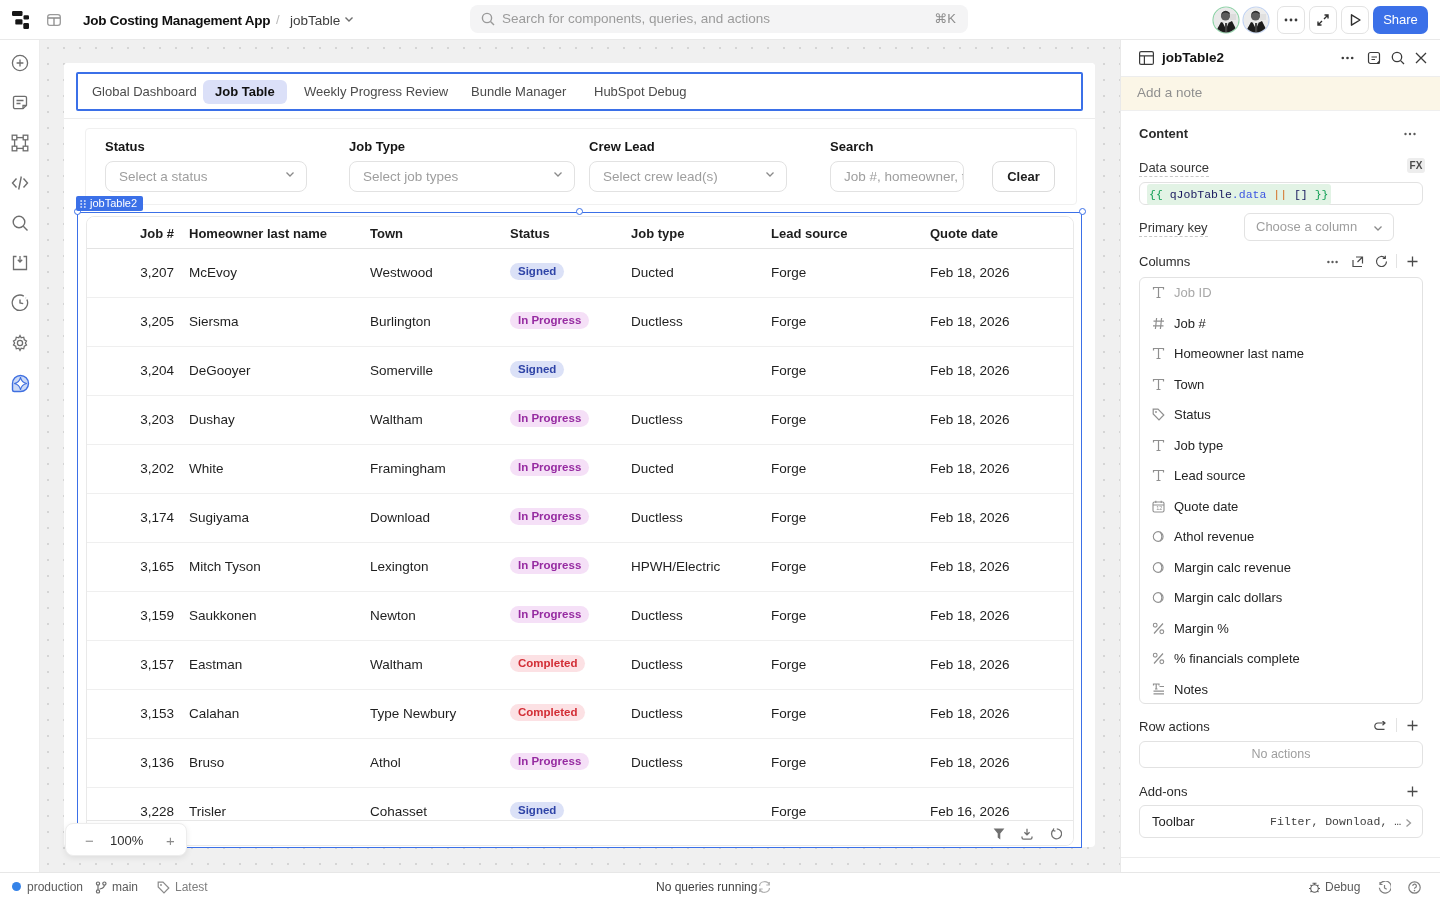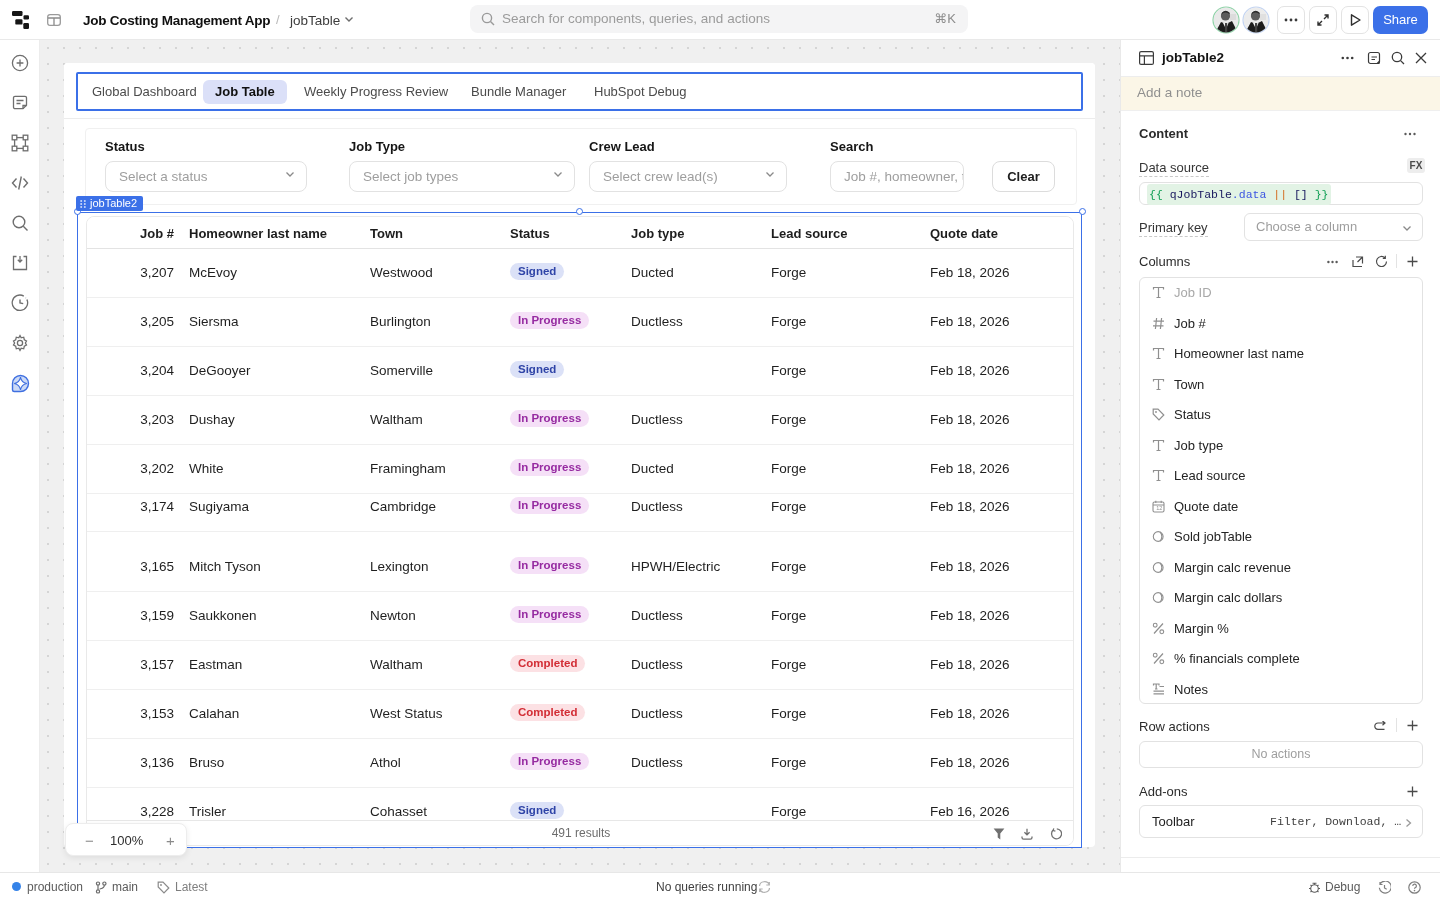--- a/index.html
+++ b/index.html
@@ -319,24 +319,24 @@
   </div>
         <div class="trow" style="top:228px">
     <div class="tc c1">3,202</div>
     <div class="tc" style="left:102px">White</div>
     <div class="tc" style="left:283px">Framingham</div>
     <div class="tc" style="left:423px;top:14px"><span class="pill p-prog" style="top:0">In Progress</span></div>
     <div class="tc" style="left:544px">Ducted</div>
     <div class="tc" style="left:684px">Forge</div>
     <div class="tc" style="left:843px">Feb 18, 2026</div>
   </div>
-        <div class="trow" style="top:266px">
+        <div class="trow" style="top:277px">
     <div class="tc c1">3,174</div>
     <div class="tc" style="left:102px">Sugiyama</div>
-    <div class="tc" style="left:283px">Cambridge</div>
+    <div class="tc" style="left:283px">Download</div>
     <div class="tc" style="left:423px;top:14px"><span class="pill p-prog" style="top:0">In Progress</span></div>
     <div class="tc" style="left:544px">Ductless</div>
     <div class="tc" style="left:684px">Forge</div>
     <div class="tc" style="left:843px">Feb 18, 2026</div>
   </div>
         <div class="trow" style="top:326px">
     <div class="tc c1">3,165</div>
     <div class="tc" style="left:102px">Mitch Tyson</div>
     <div class="tc" style="left:283px">Lexington</div>
     <div class="tc" style="left:423px;top:14px"><span class="pill p-prog" style="top:0">In Progress</span></div>
@@ -358,21 +358,21 @@
     <div class="tc" style="left:102px">Eastman</div>
     <div class="tc" style="left:283px">Waltham</div>
     <div class="tc" style="left:423px;top:14px"><span class="pill p-comp" style="top:0">Completed</span></div>
     <div class="tc" style="left:544px">Ductless</div>
     <div class="tc" style="left:684px">Forge</div>
     <div class="tc" style="left:843px">Feb 18, 2026</div>
   </div>
         <div class="trow" style="top:473px">
     <div class="tc c1">3,153</div>
     <div class="tc" style="left:102px">Calahan</div>
-    <div class="tc" style="left:283px">West Status</div>
+    <div class="tc" style="left:283px">Type Newbury</div>
     <div class="tc" style="left:423px;top:14px"><span class="pill p-comp" style="top:0">Completed</span></div>
     <div class="tc" style="left:544px">Ductless</div>
     <div class="tc" style="left:684px">Forge</div>
     <div class="tc" style="left:843px">Feb 18, 2026</div>
   </div>
         <div class="trow" style="top:522px">
     <div class="tc c1">3,136</div>
     <div class="tc" style="left:102px">Bruso</div>
     <div class="tc" style="left:283px">Athol</div>
     <div class="tc" style="left:423px;top:14px"><span class="pill p-prog" style="top:0">In Progress</span></div>
@@ -384,21 +384,20 @@
     <div class="tc c1">3,228</div>
     <div class="tc" style="left:102px">Trisler</div>
     <div class="tc" style="left:283px">Cohasset</div>
     <div class="tc" style="left:423px;top:14px"><span class="pill p-signed" style="top:0">Signed</span></div>
     <div class="tc" style="left:544px"></div>
     <div class="tc" style="left:684px">Forge</div>
     <div class="tc" style="left:843px">Feb 16, 2026</div>
   </div>
       </div>
     <div id="tfoot">
-      <div class="cnt">491 results</div>
       <svg class="abs" style="left:906px;top:7px" width="12" height="12" viewBox="0 0 12 12">
           <path d="M0.6 0.6 H11.4 L7.3 5.6 V11.4 L4.7 9.6 V5.6 Z" fill="#707070"></path>
         </svg>
       <svg class="abs" style="left:934px;top:7px" width="12" height="12" viewBox="0 0 12 12" fill="none" stroke="#707070" stroke-width="1.3">
           <path d="M6 0.8 V6.6 M3.4 4.2 L6 6.8 L8.6 4.2 M1 8.6 v1 a1.6 1.6 0 0 0 1.6 1.6 h6.8 a1.6 1.6 0 0 0 1.6-1.6 v-1"></path>
         </svg>
       <svg class="abs" style="left:963px;top:7px" width="12" height="12" viewBox="0 0 12 12" fill="none" stroke="#707070" stroke-width="1.3">
           <path d="M3.2 2.1 a5 5 0 1 0 3.6-1.3"></path>
           <path d="M3.8 0.3 L3.2 2.5 L5.4 3.1" stroke-width="1.2"></path>
         </svg>
@@ -472,21 +471,21 @@
 
   <div class="rlabel" style="top:120px">Data source</div>
   <div class="abs" style="left:286px;top:118px;width:18px;height:15px;background:#ededed;border-radius:3px;font-size:10px;font-weight:700;color:#4c4c4c;text-align:center;line-height:15px">FX</div>
   <div class="rbox mono" style="top:142px;height:23px;font-size:11.5px;line-height:21px">
     <span style="position:absolute;left:7px;top:1px;background:#e2f3e5;border-radius:3px;padding:0 2px">
       <span style="color:#0e9e53">{{</span><span style="color:#18185e">&nbsp;qJobTable</span><span style="color:#3c55e2">.data</span><span style="color:#d2691e">&nbsp;||</span><span style="color:#18185e">&nbsp;[]</span><span style="color:#0e9e53">&nbsp;}}</span>
     </span>
   </div>
 
   <div class="rlabel" style="top:180px">Primary key</div>
-  <div class="rbox" style="left:123px;top:173px;width:179px;height:28px;font-size:13px;color:#9e9e9e;line-height:26px">
+  <div class="rbox" style="left:123px;top:173px;width:150px;height:28px;font-size:13px;color:#9e9e9e;line-height:26px">
     <span style="position:absolute;left:11px">Choose a column</span>
     <svg class="abs" style="right:10px;top:11px" width="10" height="7" viewBox="0 0 10 7" fill="none" stroke="#8a8a8a" stroke-width="1.3">
         <path d="M1.5 1.5 L5 5 L8.5 1.5"></path>
       </svg>
   </div>
 
   <div class="rsec" style="top:214px">Columns</div>
   <svg class="abs" style="left:206px;top:220px" width="11" height="4" viewBox="0 0 11 4">
       <g fill="#5a5a5a">
         <circle cx="1.4" cy="2" r="1.2"></circle>
@@ -573,21 +572,21 @@
         </span>
     <span class="ctx">Quote date</span>
       </div>
       <div class="colitem" style="top:244px">
     <span class="cic">
           <svg width="13" height="13" viewBox="0 0 13 13" fill="none" stroke="#8f8f8f" stroke-width="1.1">
             <circle cx="6.2" cy="6.5" r="4.9"></circle>
             <path d="M7.9 1.95 a6.3 6.3 0 0 1 0 9.1"></path>
           </svg>
         </span>
-    <span class="ctx">Sold jobTable</span>
+    <span class="ctx">Athol revenue</span>
       </div>
       <div class="colitem" style="top:274.5px">
     <span class="cic">
           <svg width="13" height="13" viewBox="0 0 13 13" fill="none" stroke="#8f8f8f" stroke-width="1.1">
             <circle cx="6.2" cy="6.5" r="4.9"></circle>
             <path d="M7.9 1.95 a6.3 6.3 0 0 1 0 9.1"></path>
           </svg>
         </span>
     <span class="ctx">Margin calc revenue</span>
       </div>

